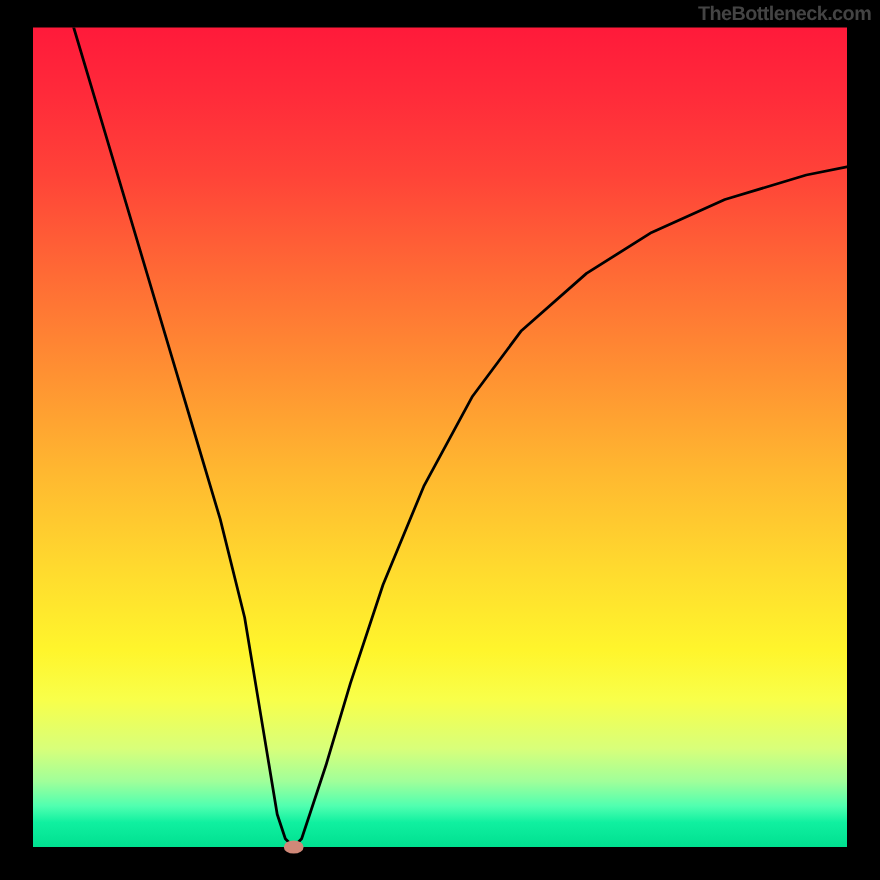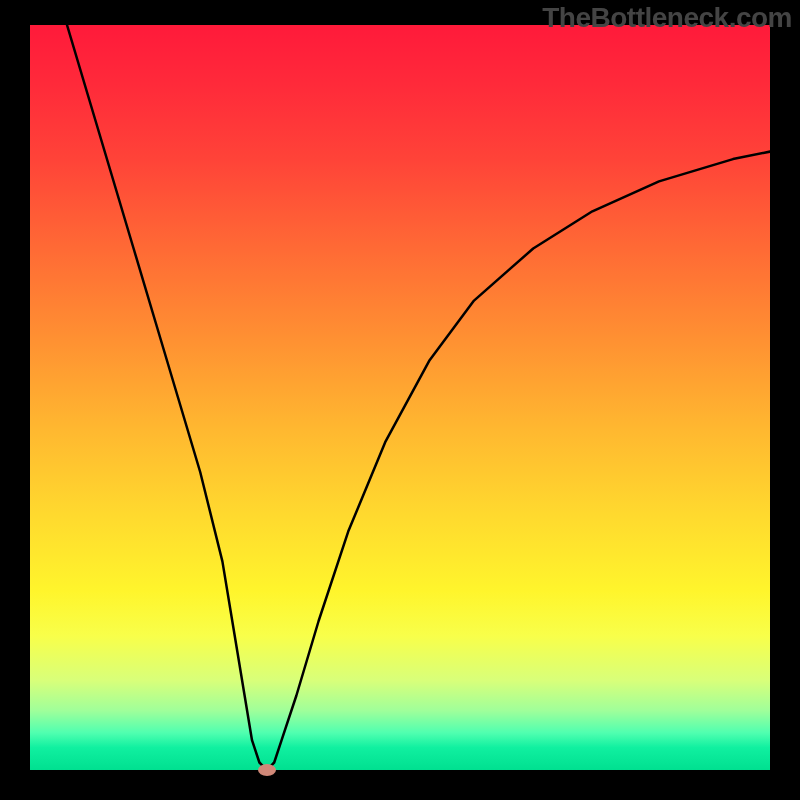--- a/index.html
+++ b/index.html
@@ -9,21 +9,21 @@
     background: #000;
     position: relative;
     font-family: Arial, sans-serif;
     overflow: hidden;
   }
   .watermark {
     position: absolute;
     top: 2px;
     right: 8px;
     color: #444;
-    font-size: 28px;
+    font-size: 18px;
     font-weight: bold;
     z-index: 10;
     letter-spacing: -0.5px;
   }
   .plot-area {
     position: absolute;
     left: 30px;
     top: 25px;
     width: 740px;
     height: 745px;

